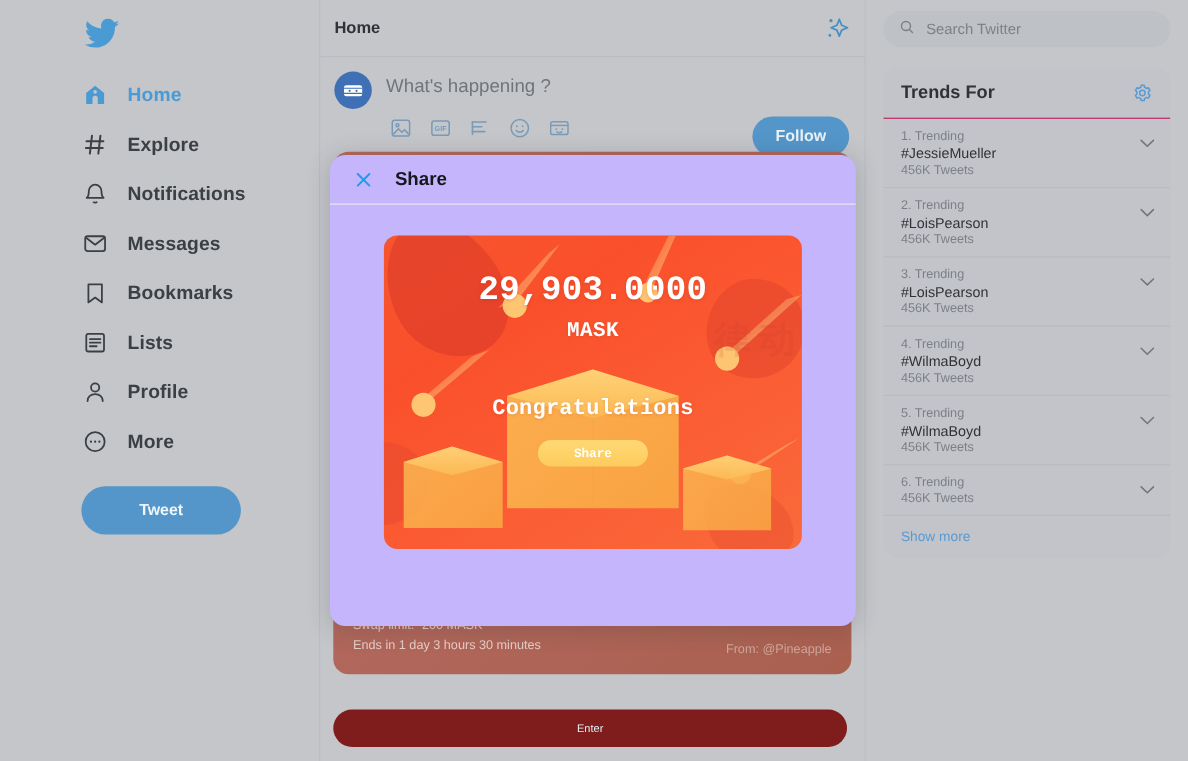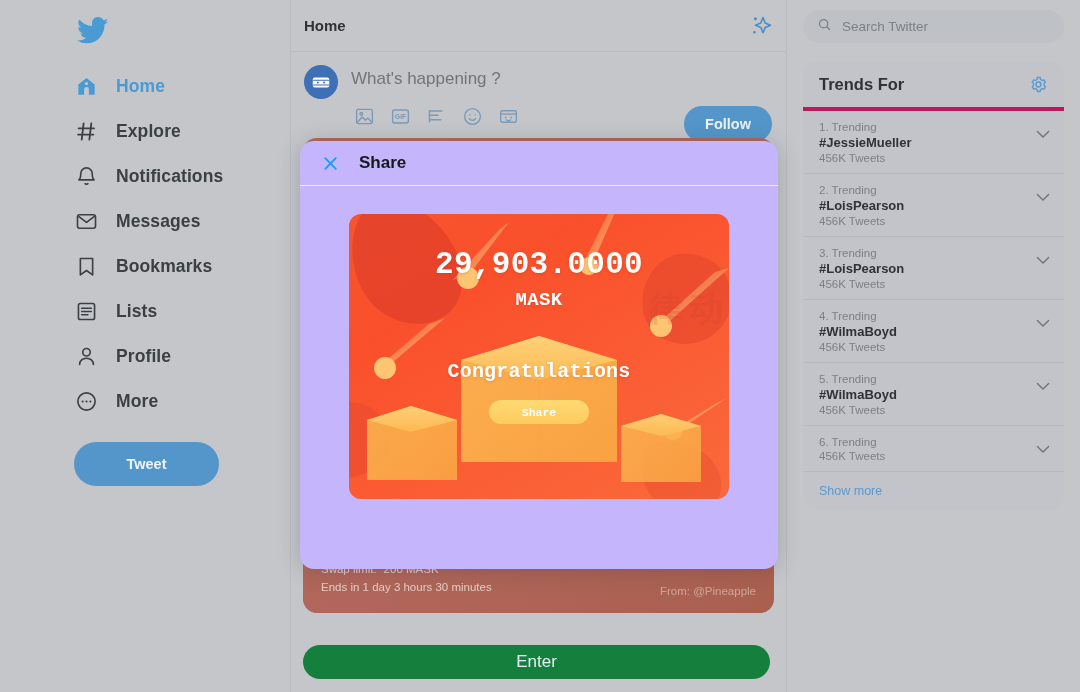--- a/index.html
+++ b/index.html
@@ -84,51 +84,51 @@
     font-size: 11.5px; color: #cfa69c;
   }
   .promo-blob {
     position: absolute; right: 18px; top: 6px;
     width: 34px; height: 26px; border-radius: 50% 50% 45% 45%;
     background: #a05a4e; opacity: .8;
   }
   .enter-btn {
     position: absolute; left: 12px; right: 16px; bottom: 13px;
     height: 34px; border: none; border-radius: 17px;
-    background: #15803d; color: #e3eef6;
-    font-family: inherit; font-size: 17px; font-weight: 400;
+    background: #7f1d1d; color: #e3eef6;
+    font-family: inherit; font-size: 10px; font-weight: 400;
   }
 
   
   .rail { flex: 1; padding: 10px 16px 0 16px; }
   .search-box {
     height: 33px; border-radius: 17px;
     background: #bec1c6;
     display: flex; align-items: center; gap: 10px; padding: 0 14px;
   }
   .search-ph { font-size: 13.5px; color: #7d8186; }
   .trends {
     margin-top: 18px; border-radius: 14px;
     background: #c2c4c9;
     overflow: hidden;
   }
   .trends-head {
     display: flex; align-items: center;
     padding: 14px 16px 13px 16px;
-    border-bottom: 4px solid #be185d;
+    border-bottom: 1px solid #be185d;
   }
   .trends-title { font-size: 16.5px; font-weight: 700; color: #2f3236; }
   .gear { margin-left: auto; width: 19px; height: 19px; }
   .trend-item {
     position: relative;
     padding: 10px 16px 9px 16px;
     border-bottom: 1px solid #b7babf;
   }
   .trend-rank { font-size: 11.5px; color: #7c8086; }
-  .trend-name { font-size: 13px; font-weight: 700; color: #2f3236; margin-top: 2px; }
+  .trend-name { font-size: 13px; font-weight: 400; color: #2f3236; margin-top: 2px; }
   .trend-count { font-size: 11.5px; color: #7c8086; margin-top: 2px; }
   .chev { position: absolute; right: 14px; top: 14px; width: 14px; height: 9px; }
   .show-more {
     display: block; padding: 12px 16px;
     font-size: 12.5px; color: #5a9ad2; text-align: left;
   }
 
   
   .modal {
     position: absolute; left: 300px; top: 141px;

